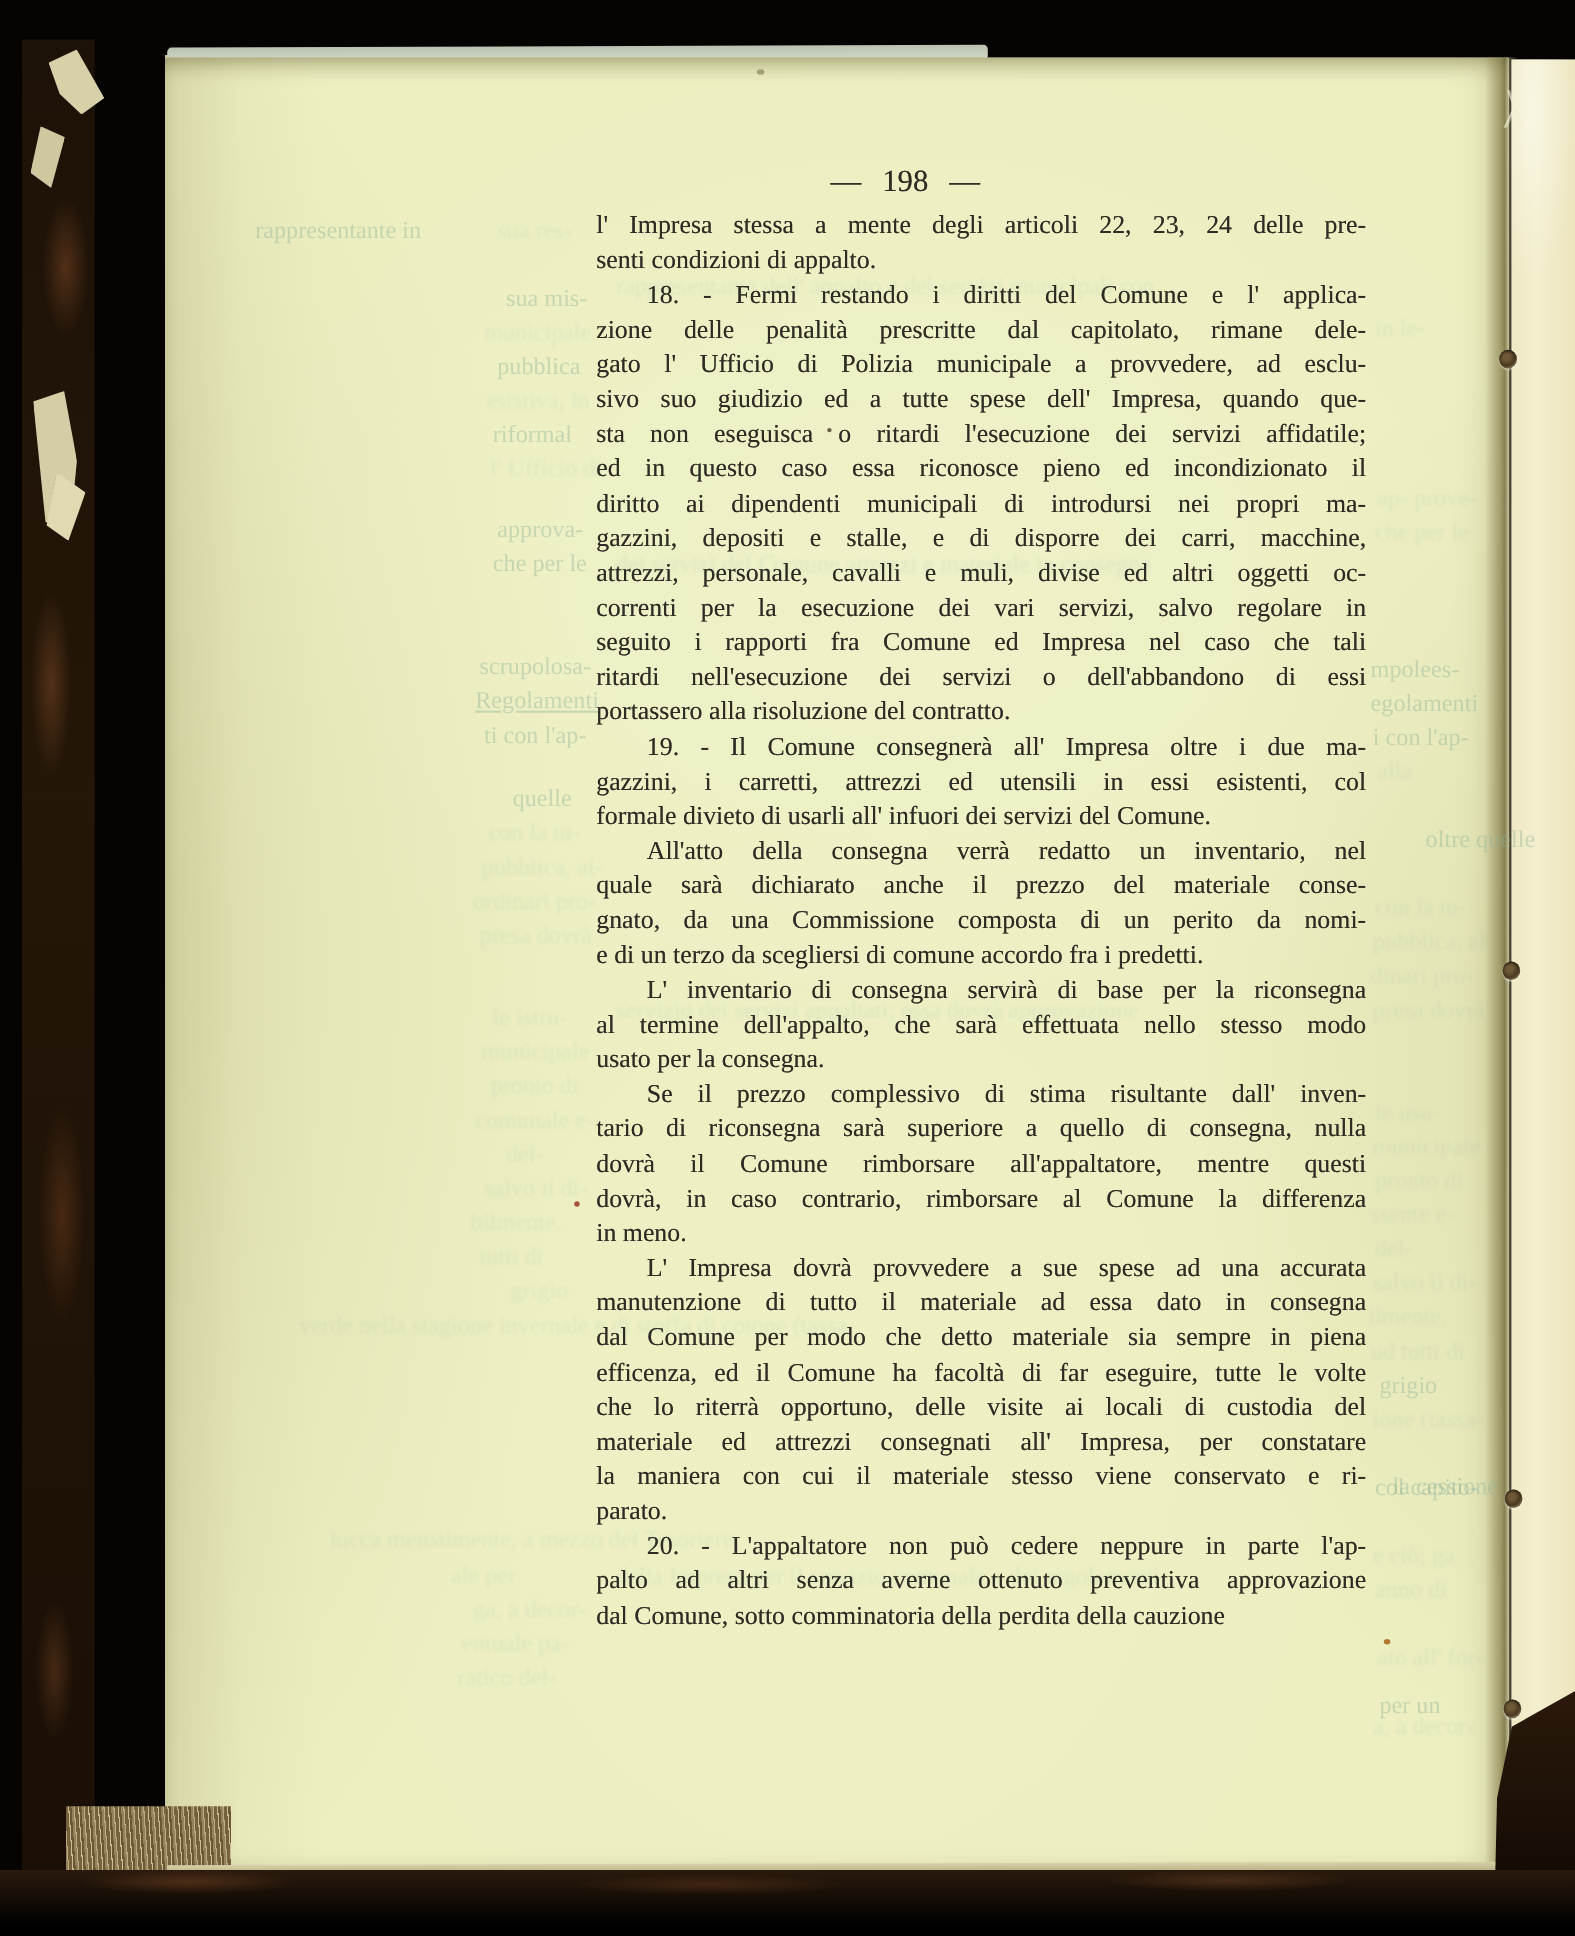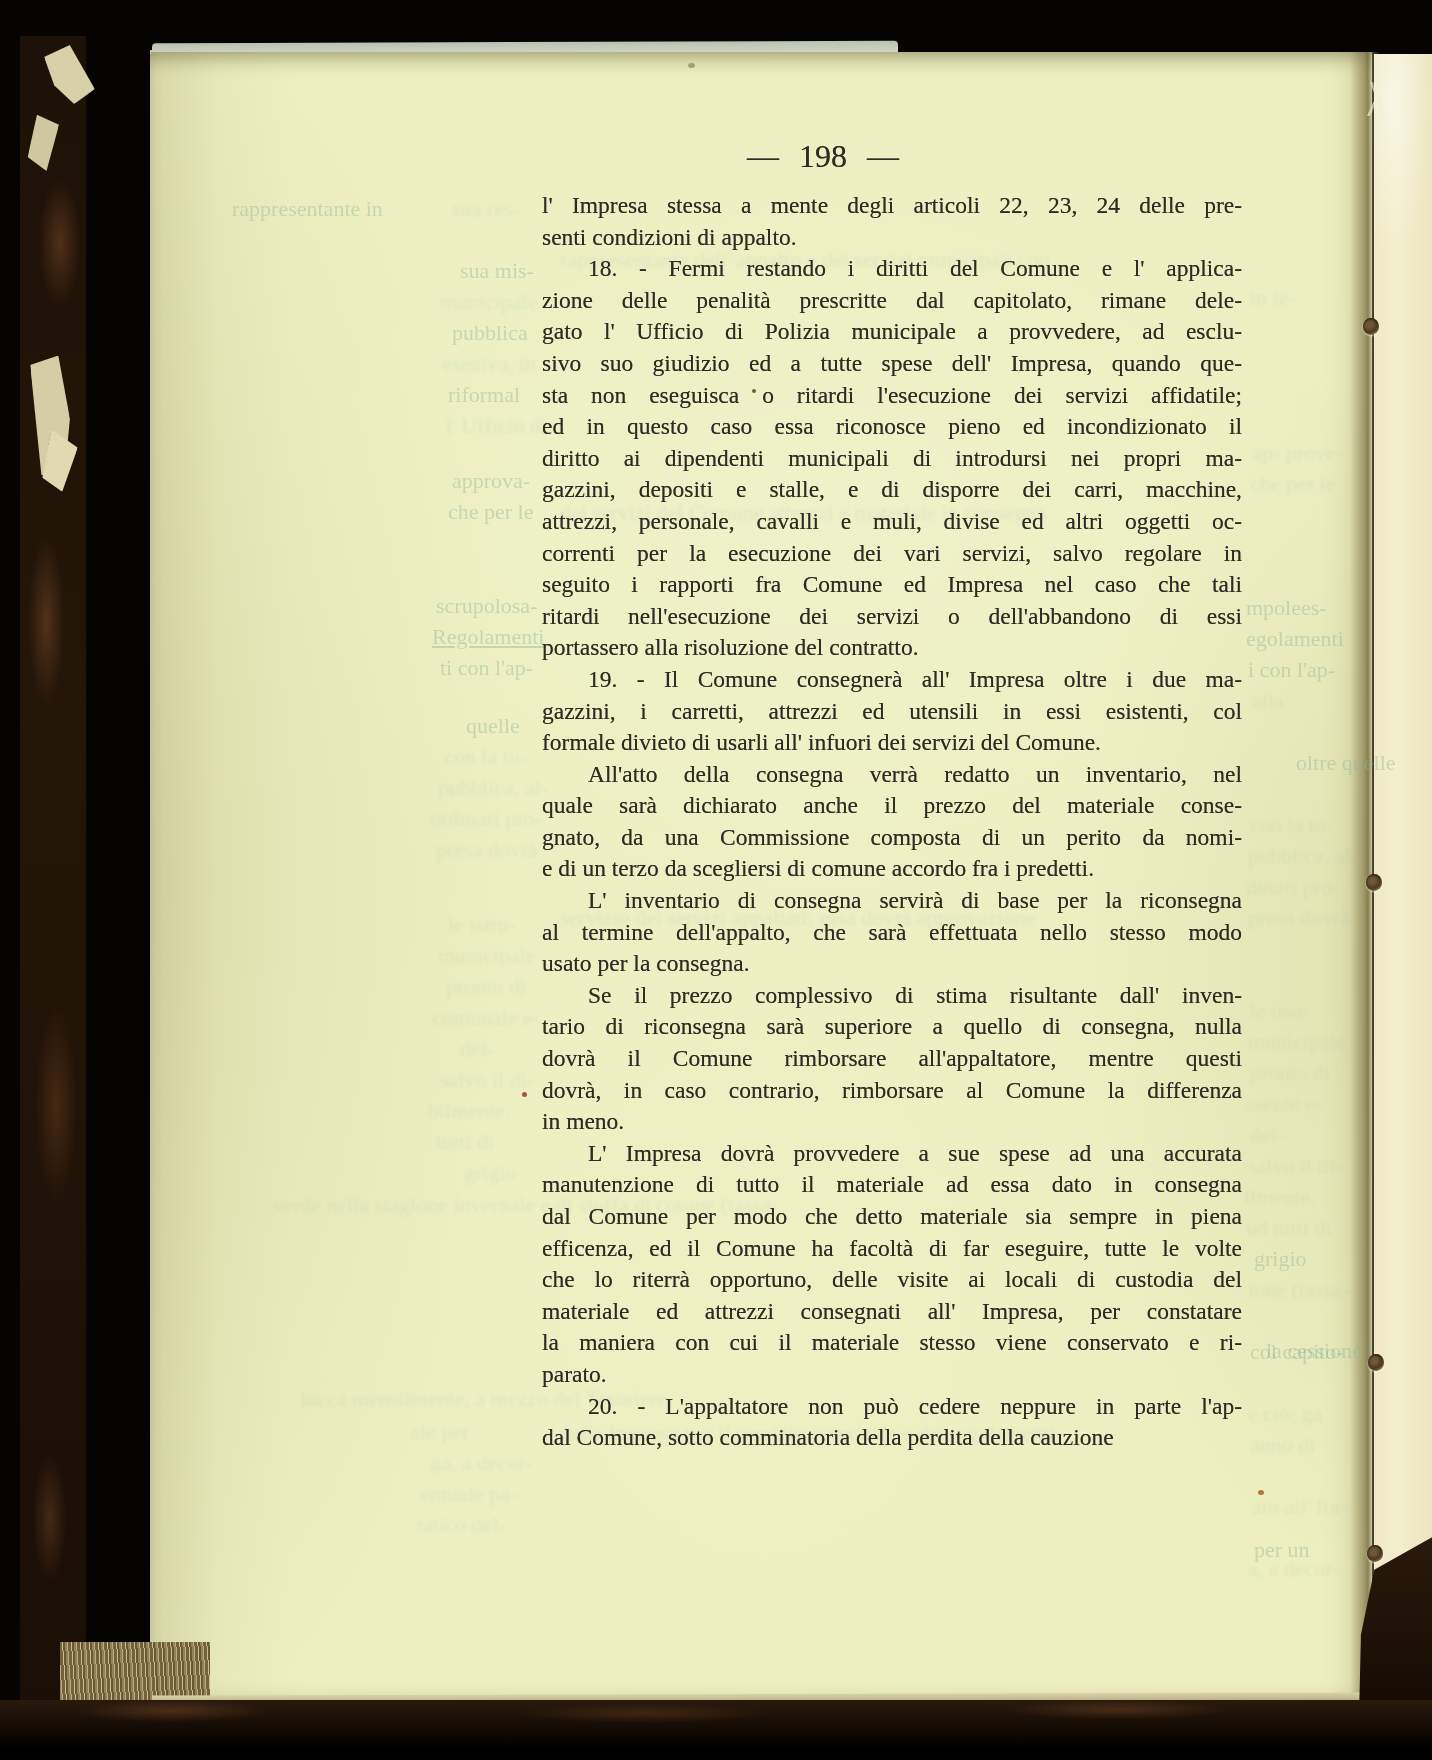--- a/index.html
+++ b/index.html
@@ -98,22 +98,22 @@
   }
   .scratch{
     position:absolute;left:1356px;top:82px;width:44px;height:34px;opacity:.8;
     background:
       linear-gradient(115deg, transparent 44%, #f6f2da 46%, transparent 52%),
       linear-gradient(70deg, transparent 46%, #f2eed4 48%, transparent 54%);
   }
   .speck{position:absolute;border-radius:50%;}
   
   .page-number{
-    position:absolute;left:733px;top:138px;width:180px;height:34px;
-    font-size:32px;color:#2e2b24;text-align:center;word-spacing:12px;
+    position:absolute;left:733px;top:150px;width:180px;height:34px;
+    font-size:28px;color:#2e2b24;text-align:center;word-spacing:12px;
     text-shadow:0 0 .5px rgba(40,36,28,.65);
   }
   .text-block{
     position:absolute;left:542px;top:190px;width:700px;
     font-size:23.5px;color:#2e2b24;
     text-shadow:0 0 .5px rgba(40,36,28,.6);
   }
   .tline{
     height:31.6px;line-height:31.6px;overflow:hidden;
     text-align:justify;text-align-last:justify;white-space:normal;
@@ -248,20 +248,21 @@
     <div class="tline last">in meno.</div>
     <div class="tline ind">L' Impresa dovrà provvedere a sue spese ad una accurata</div>
     <div class="tline">manutenzione di tutto il materiale ad essa dato in consegna</div>
     <div class="tline">dal Comune per modo che detto materiale sia sempre in piena</div>
     <div class="tline">efficenza, ed il Comune ha facoltà di far eseguire, tutte le volte</div>
     <div class="tline">che lo riterrà opportuno, delle visite ai locali di custodia del</div>
     <div class="tline">materiale ed attrezzi consegnati all' Impresa, per constatare</div>
     <div class="tline">la maniera con cui il materiale stesso viene conservato e ri-</div>
     <div class="tline last">parato.</div>
     <div class="tline ind">20. - L'appaltatore non può cedere neppure in parte l'ap-</div>
+    <div class="tline">palto ad altri senza averne ottenuto preventiva approvazione</div>
     <div class="tline last">dal Comune, sotto comminatoria della perdita della cauzione</div>
   </div>
 
 <div class="hole" style="left:1363px;top:318px"></div>
 <div class="hole" style="left:1366px;top:874px"></div>
 <div class="hole" style="left:1368px;top:1354px"></div>
 <div class="hole" style="left:1367px;top:1545px"></div>
 
 <div class="speck" style="left:522px;top:1092px;width:5px;height:5px;background:#a5543c"></div>
 <div class="speck" style="left:752px;top:389px;width:4px;height:4px;background:#6b6246"></div>

